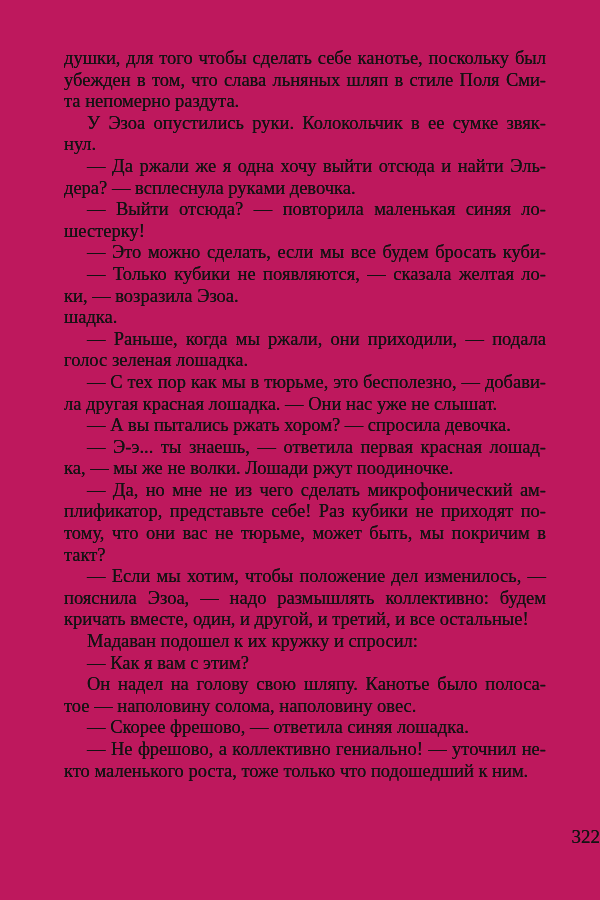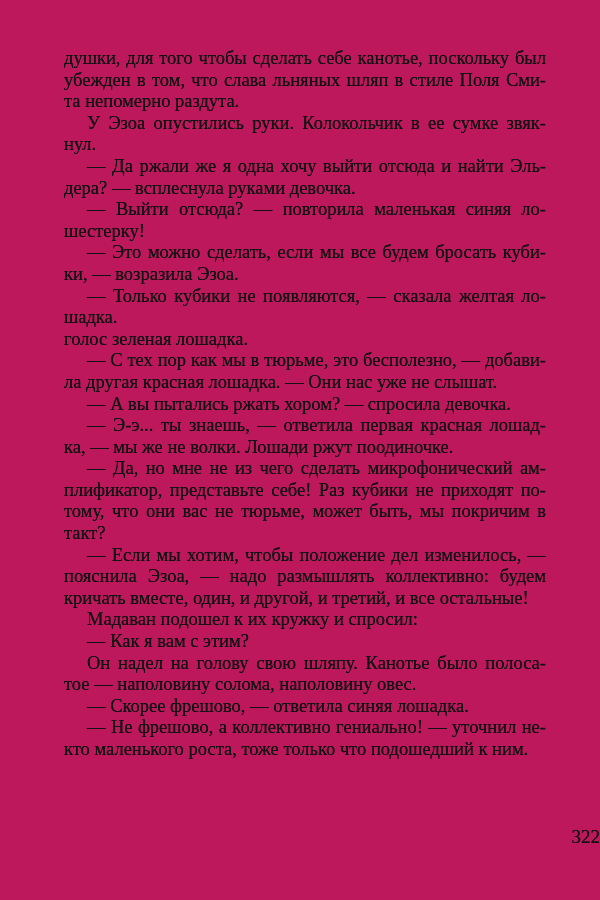--- a/index.html
+++ b/index.html
@@ -58,23 +58,24 @@
       <div class="text-line">душки, для того чтобы сделать себе канотье, поскольку был</div>
       <div class="text-line">убежден в том, что слава льняных шляп в стиле Поля Сми-</div>
       <div class="text-line para-end">та непомерно раздута.</div>
       <div class="text-line indent">У Эзоа опустились руки. Колокольчик в ее сумке звяк-</div>
       <div class="text-line para-end">нул.</div>
       <div class="text-line indent">— Да ржали же я одна хочу выйти отсюда и найти Эль-</div>
       <div class="text-line para-end">дера? — всплеснула руками девочка.</div>
       <div class="text-line indent">— Выйти отсюда? — повторила маленькая синяя ло-</div>
       <div class="text-line para-end">шестерку!</div>
       <div class="text-line indent">— Это можно сделать, если мы все будем бросать куби-</div>
+      <div class="text-line indent">— Только кубики не появляются, — сказала желтая ло-</div>
       <div class="text-line para-end">ки, — возразила Эзоа.</div>
-      <div class="text-line indent">— Только кубики не появляются, — сказала желтая ло-</div>
       <div class="text-line para-end">шадка.</div>
+      <div class="text-line indent">— Раньше, когда мы ржали, они приходили, — подала</div>
       <div class="text-line para-end">голос зеленая лошадка.</div>
       <div class="text-line indent">— С тех пор как мы в тюрьме, это бесполезно, — добави-</div>
       <div class="text-line para-end">ла другая красная лошадка. — Они нас уже не слышат.</div>
       <div class="text-line indent para-end">— А вы пытались ржать хором? — спросила девочка.</div>
       <div class="text-line indent">— Э-э... ты знаешь, — ответила первая красная лошад-</div>
       <div class="text-line para-end">ка, — мы же не волки. Лошади ржут поодиночке.</div>
       <div class="text-line indent">— Да, но мне не из чего сделать микрофонический ам-</div>
       <div class="text-line">плификатор, представьте себе! Раз кубики не приходят по-</div>
       <div class="text-line">тому, что они вас не тюрьме, может быть, мы покричим в</div>
       <div class="text-line para-end">такт?</div>

